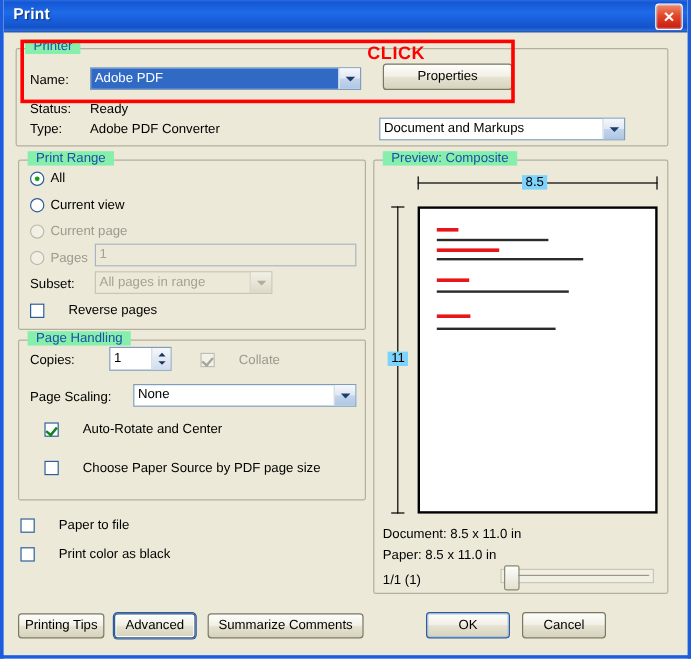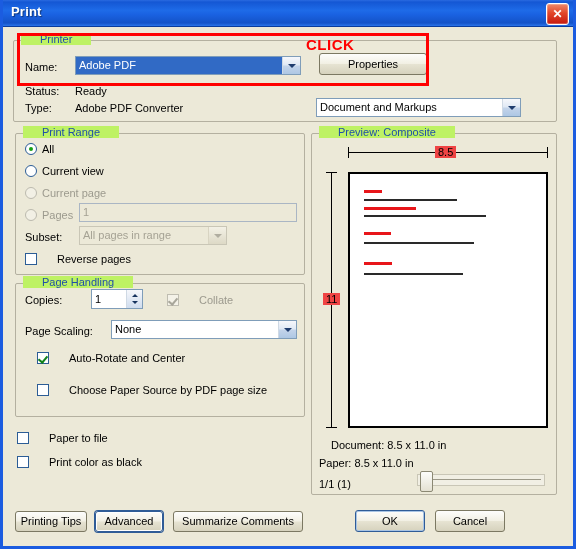--- a/index.html
+++ b/index.html
@@ -68,22 +68,22 @@
   
   .group {
     position: absolute;
     border: 1px solid #b4b0a0;
     border-radius: 2px;
   }
   .group > .legend {
     position: absolute;
     top: -8px;
     left: 7px;
-    padding: 0 19px;
-    background: #bef264;
+    padding: 0 7px;
+    background: #86efac;
     color: #1f4fa8;
     font-size: 11px;
     line-height: 12px;
     white-space: nowrap;
   }
 
   .lbl {
     position: absolute;
     font-size: 11px;
     color: #000000;
@@ -312,21 +312,21 @@
 
   
   .dimline {
     position: absolute;
     background: #000;
   }
   .dimtext {
     position: absolute;
     font-size: 11px;
     color: #000;
-    background: #ef4444;
+    background: #7dd3fc;
     padding: 0 3px;
     white-space: nowrap;
   }
   .page {
     position: absolute;
     background: #ffffff;
     border: 2px solid #000000;
     box-sizing: border-box;
     overflow: hidden;
   }
@@ -504,21 +504,21 @@
         <div class="prow pbody" style="left: 14px; top: 25px; width: 93px;"></div>
         <div class="prow pbold" style="left: 14px; top: 33px; width: 52px;"></div>
         <div class="prow pbody" style="left: 14px; top: 41px; width: 122px;"></div>
         <div class="prow phead" style="left: 14px; top: 58px; width: 27px;"></div>
         <div class="prow pbody" style="left: 14px; top: 68px; width: 110px;"></div>
         <div class="prow phead" style="left: 14px; top: 88px; width: 28px;"></div>
         <div class="prow pbody" style="left: 14px; top: 99px; width: 99px;"></div>
       </div>
   </div>
 
-  <div class="lbl" style="left:328px; top:439px;">Document: 8.5 x 11.0 in</div>
+  <div class="lbl" style="left:316px; top:439px;">Document: 8.5 x 11.0 in</div>
   <div class="lbl" style="left:316px; top:457px;">Paper: 8.5 x 11.0 in</div>
   <div class="lbl" style="left:316px; top:478px;">1/1 (1)</div>
 
   <div class="slider" style="left:414px; top:474px; width:128px; height:12px;">
     <div class="track"></div>
     <div class="thumb"></div>
   </div>
 
   <div class="btn focus" style="left:92px; top:511px; width:68px; height:21px; line-height:19px;">
     <span>Advanced</span>

